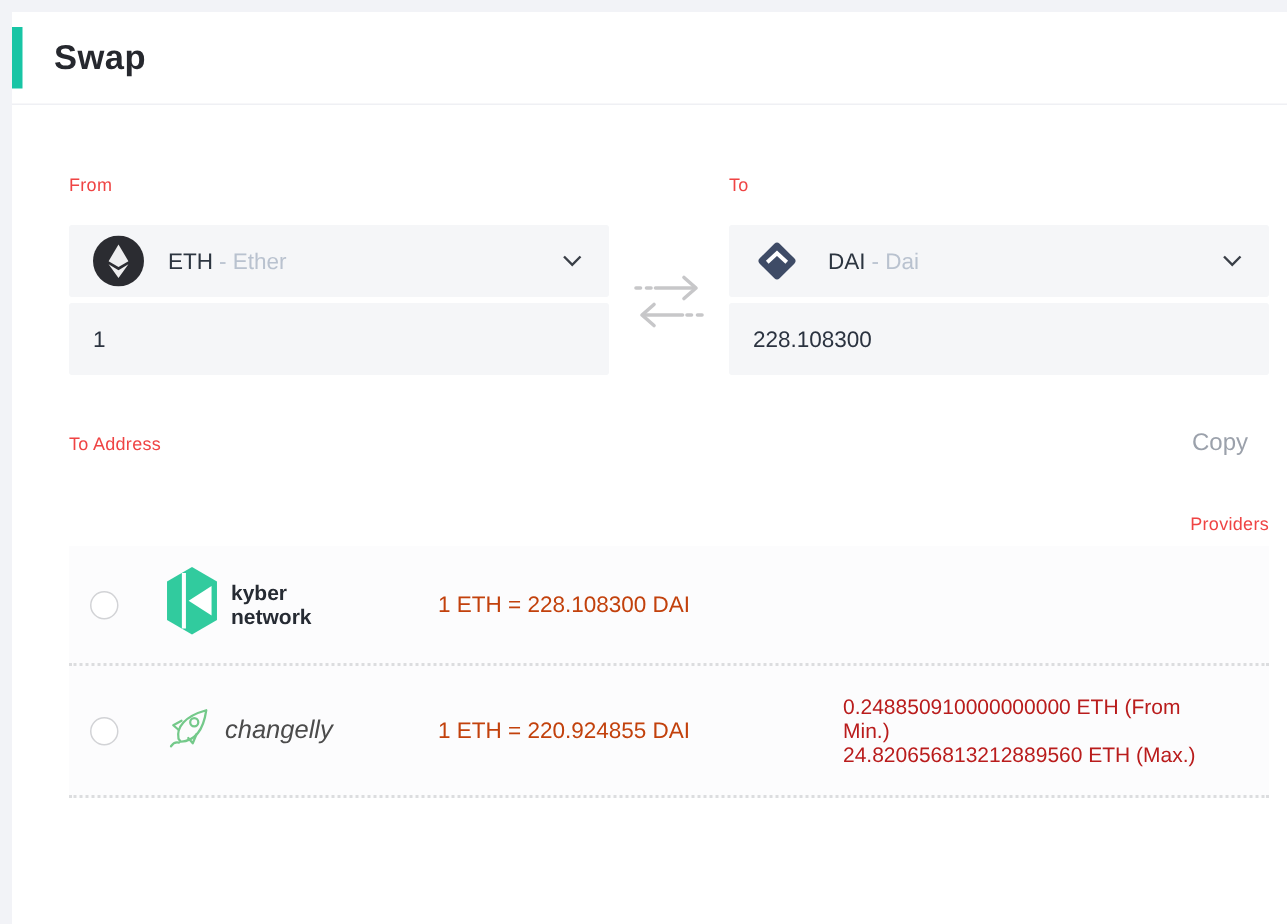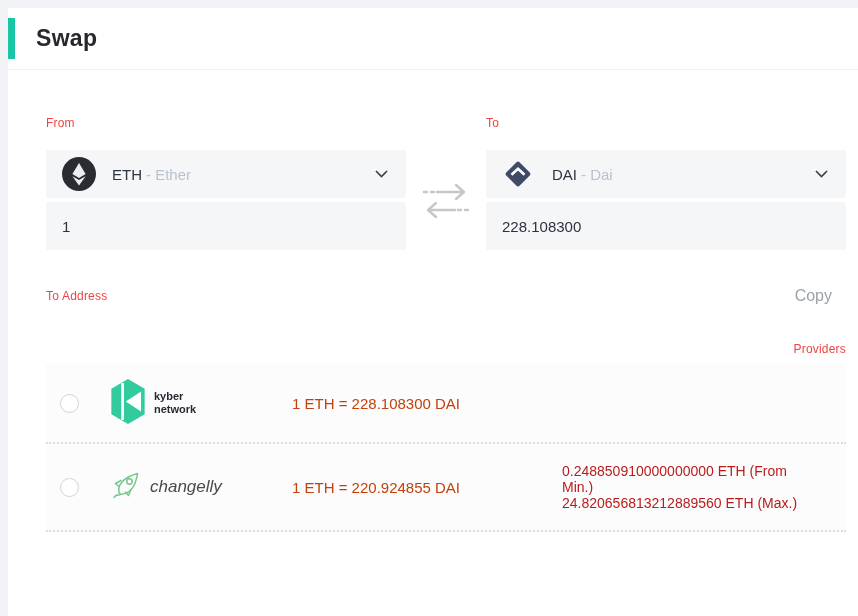--- a/index.html
+++ b/index.html
@@ -38,21 +38,21 @@
   .addr-divider{width:1px;height:26px;background:#d9dadd;}
   .addr-chevbtn{width:56px;height:100%;display:flex;align-items:center;justify-content:center;cursor:pointer;}
 
   .prov-label{margin-top:37px;margin-bottom:8px;text-align:right;}
   .prov-block{background:#fcfcfd;}
   .prov-row{display:flex;align-items:center;box-sizing:border-box;padding:8px 0;min-height:78px;}
   .prov-row.tall{min-height:86px;}
   .radio{width:17px;height:17px;border-radius:50%;border:1.5px solid #d2d3d6;background:#fff;
     margin-left:14px;flex:0 0 auto;cursor:pointer;}
   .logo-cell{width:182px;margin-left:31px;display:flex;align-items:center;flex:0 0 auto;}
-  .kyber-text{margin-left:8px;font-size:11px;font-weight:700;color:#262b33;line-height:1.15;}
+  .kyber-text{margin-left:8px;font-size:14px;font-weight:700;color:#262b33;line-height:1.15;}
   .changelly-text{margin-left:6px;font-size:17px;color:#4b4b4b;font-style:italic;}
   .rate-cell{width:270px;font-size:15px;color:#c2410c;flex:0 0 auto;}
   .limits-cell{width:255px;font-size:14px;color:#b91c1c;line-height:16px;margin-left:auto;
     margin-right:36px;}
   .dotted{border-top:2px dotted #dcdddf;height:0;}
 </style>
 </head>
 <body>
 
 <div class="card">

